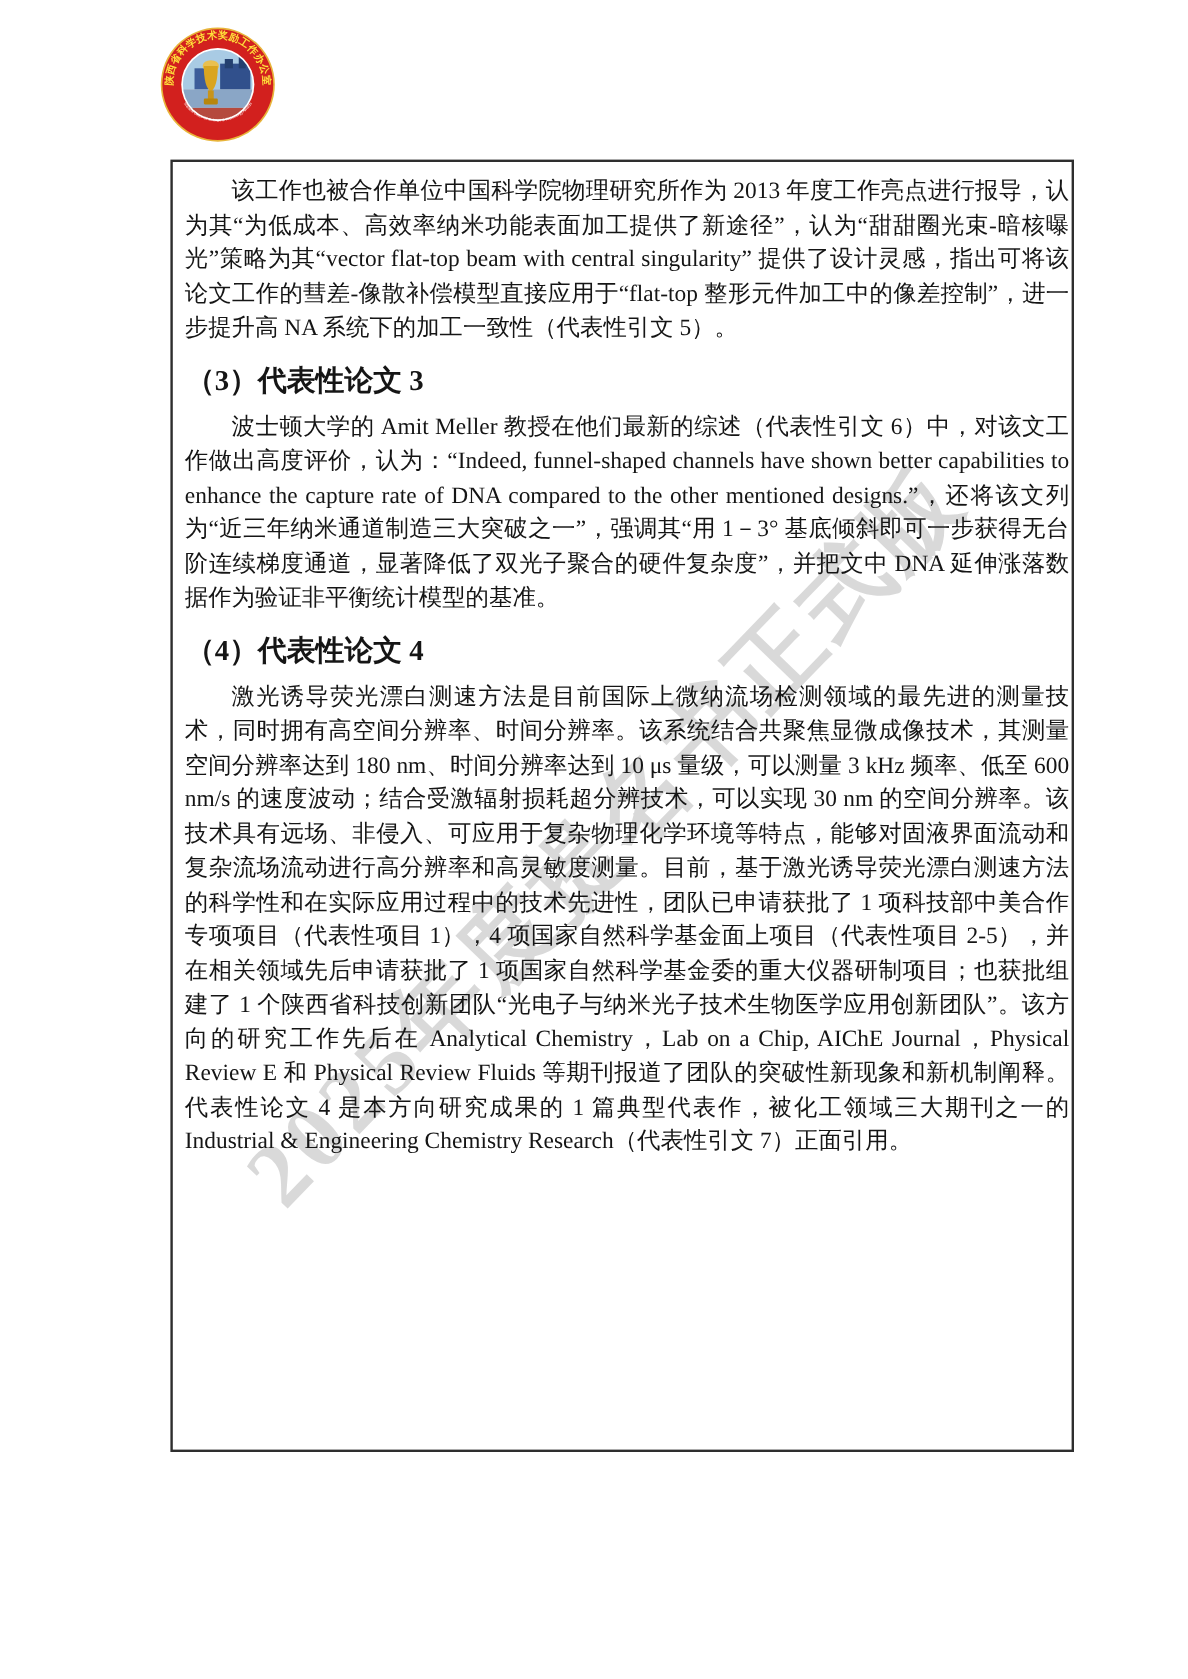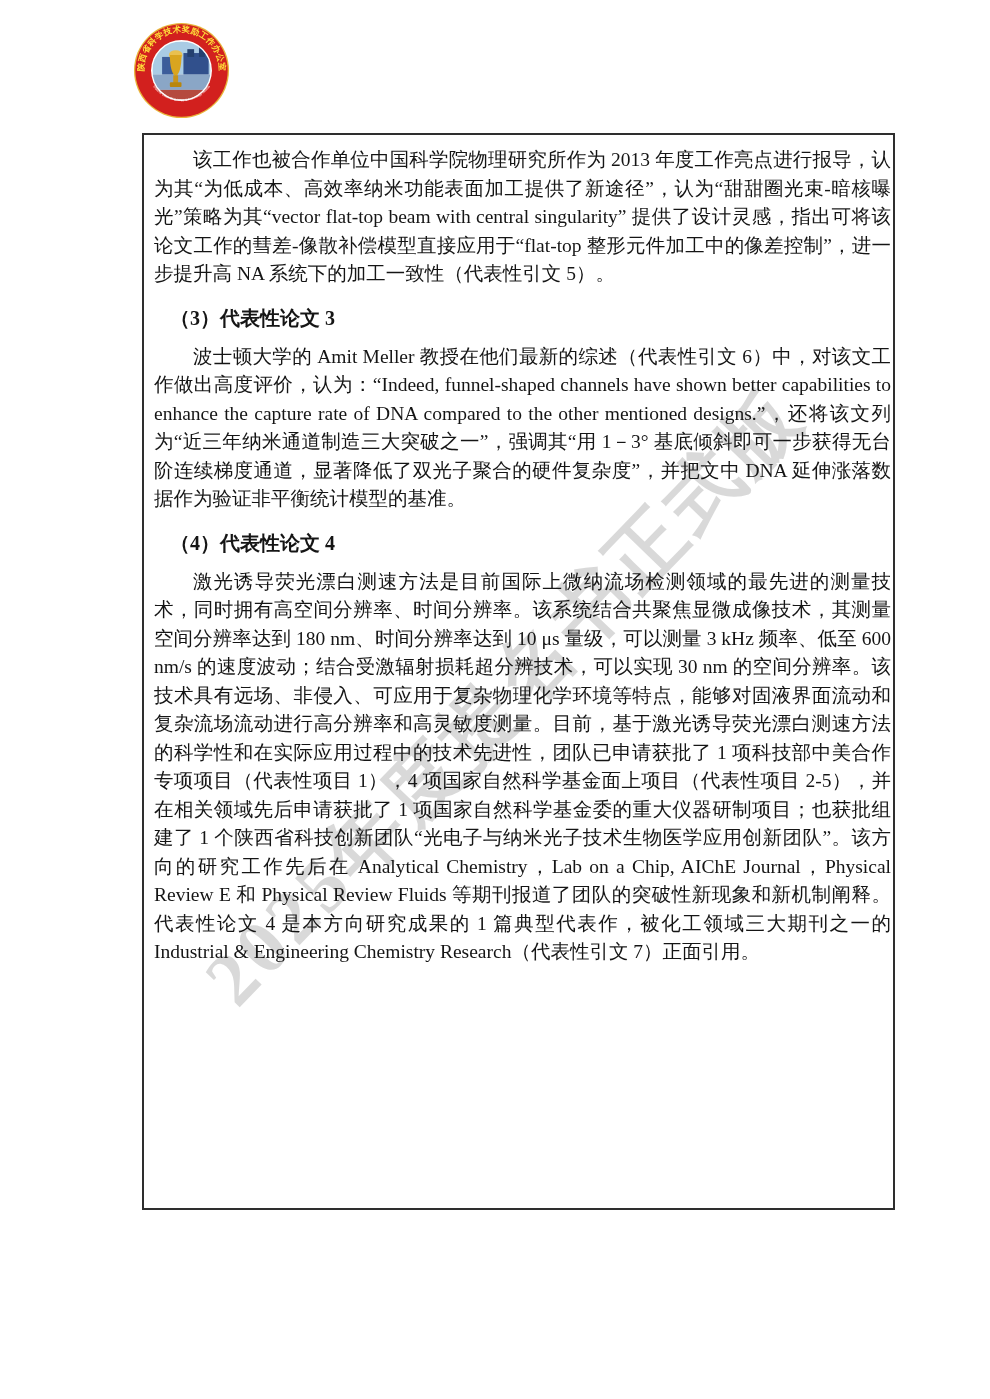--- a/index.html
+++ b/index.html
@@ -23,22 +23,22 @@
 
   .content-box{
     position:absolute;left:142px;top:133px;width:753px;height:1077px;
     border:2px solid #2e2e2e;box-sizing:border-box;
     padding:11px 2px 0 10px;
     z-index:2;background:transparent;
     font-size:19.5px;line-height:28.5px;text-align:justify;
   }
   .para{margin:0;text-indent:2em;}
   .sec-heading{
-    font-weight:bold;font-size:20px;line-height:28px;
-    margin:15px 0 11px 16px;text-indent:0;
+    font-weight:bold;font-size:24px;line-height:28px;
+    margin:15px 0 11px 1px;text-indent:0;
   }
 </style>
 </head>
 <body>
 
 <div class="page">
 
   <div class="logo">
     <svg viewBox="0 0 100 100" width="97" height="97">
       <defs>

